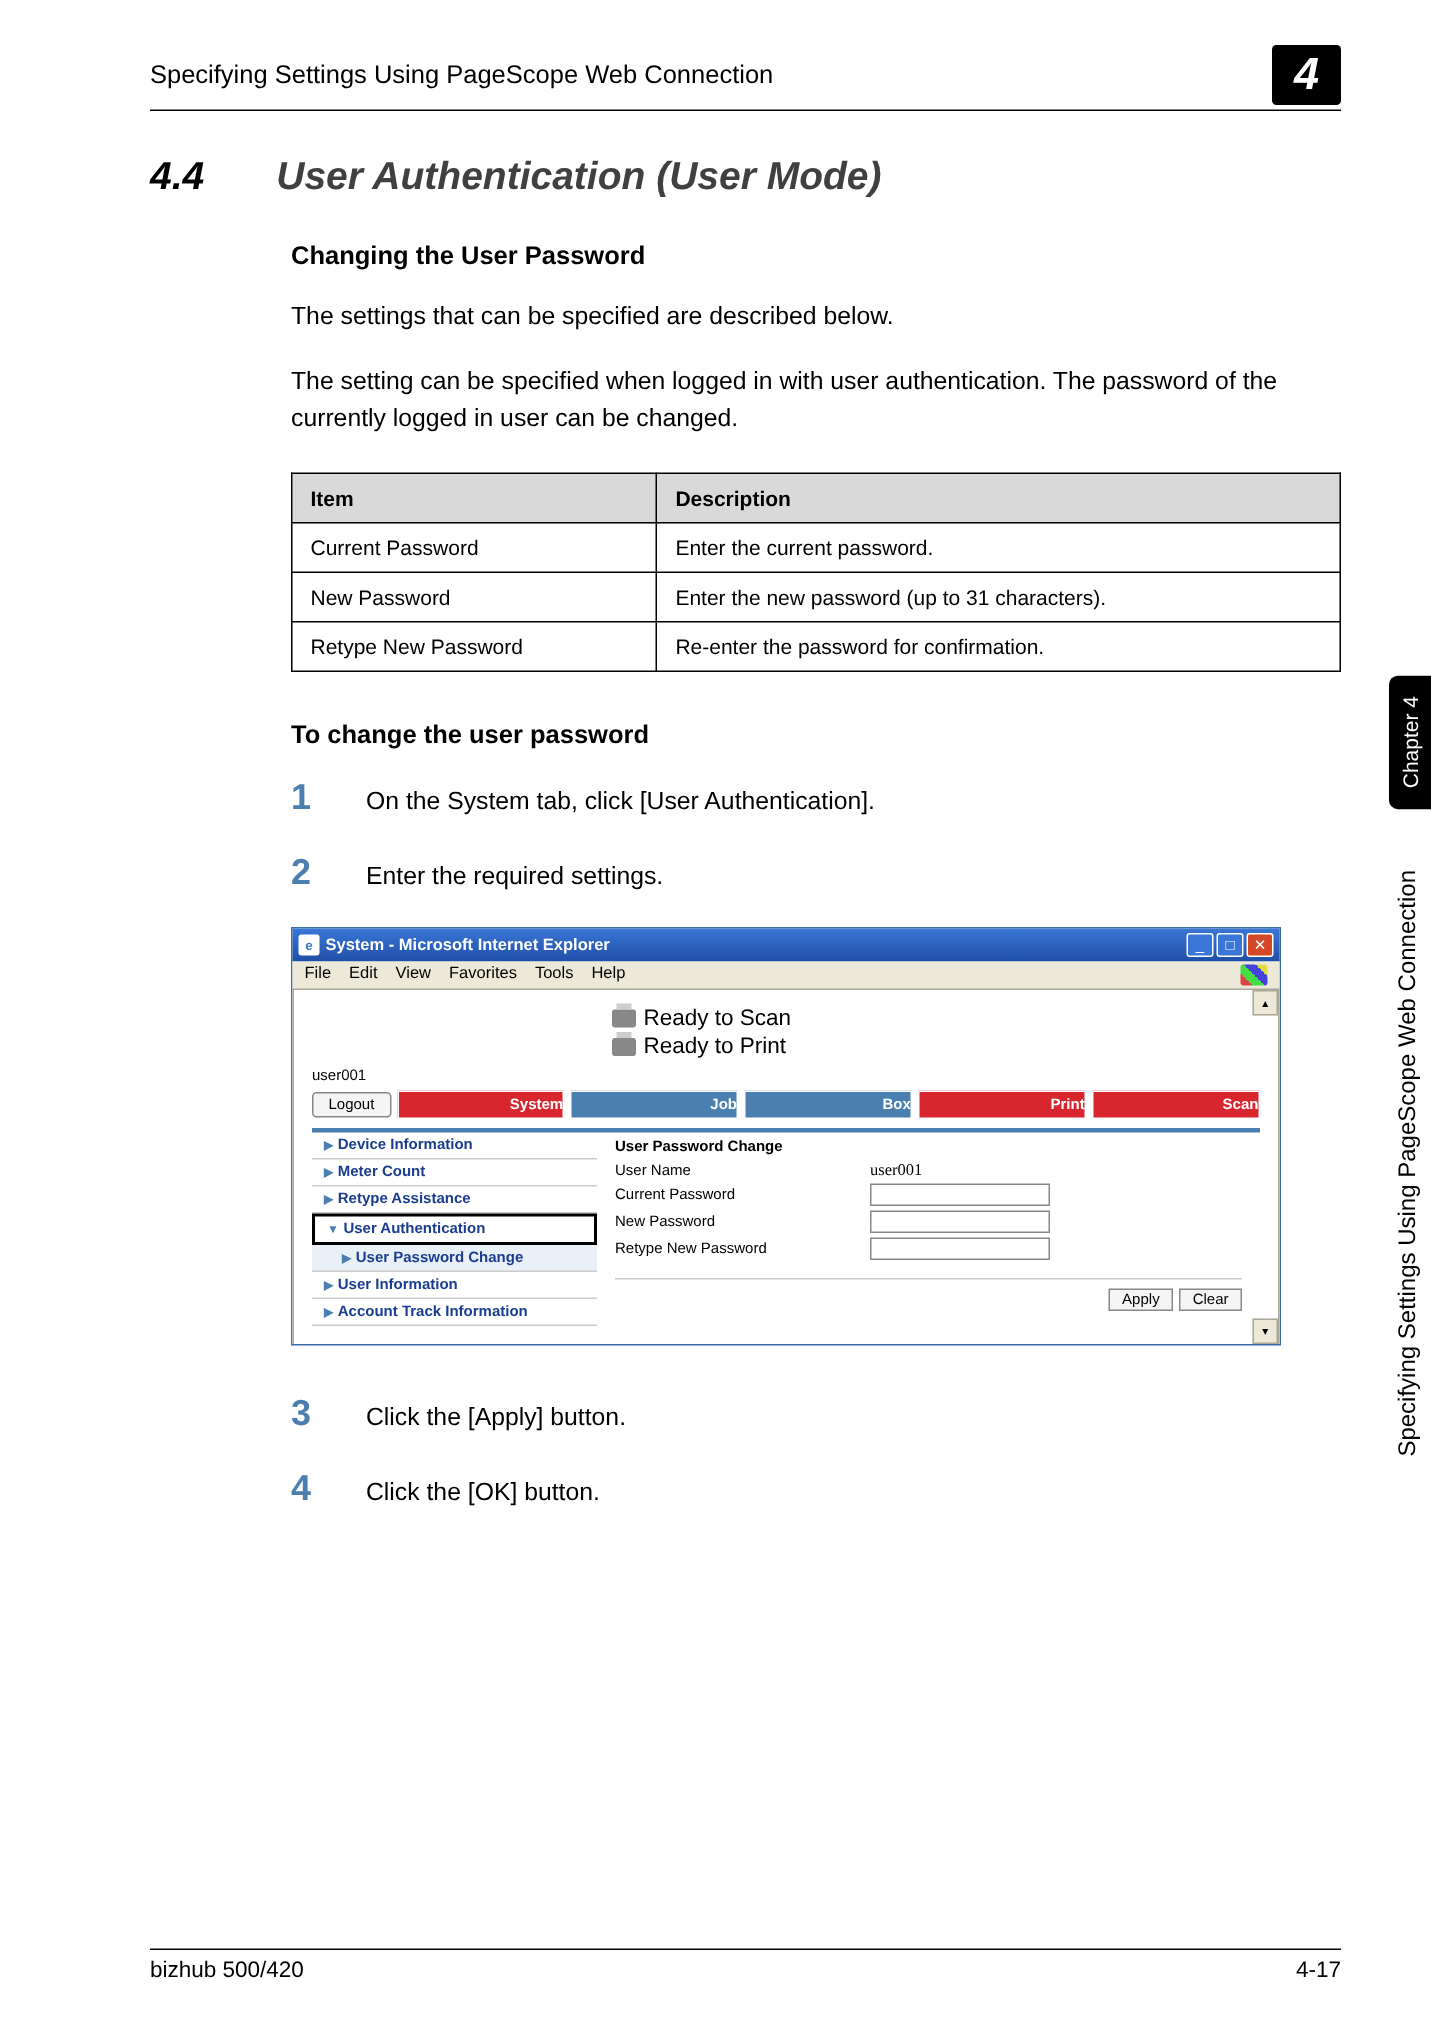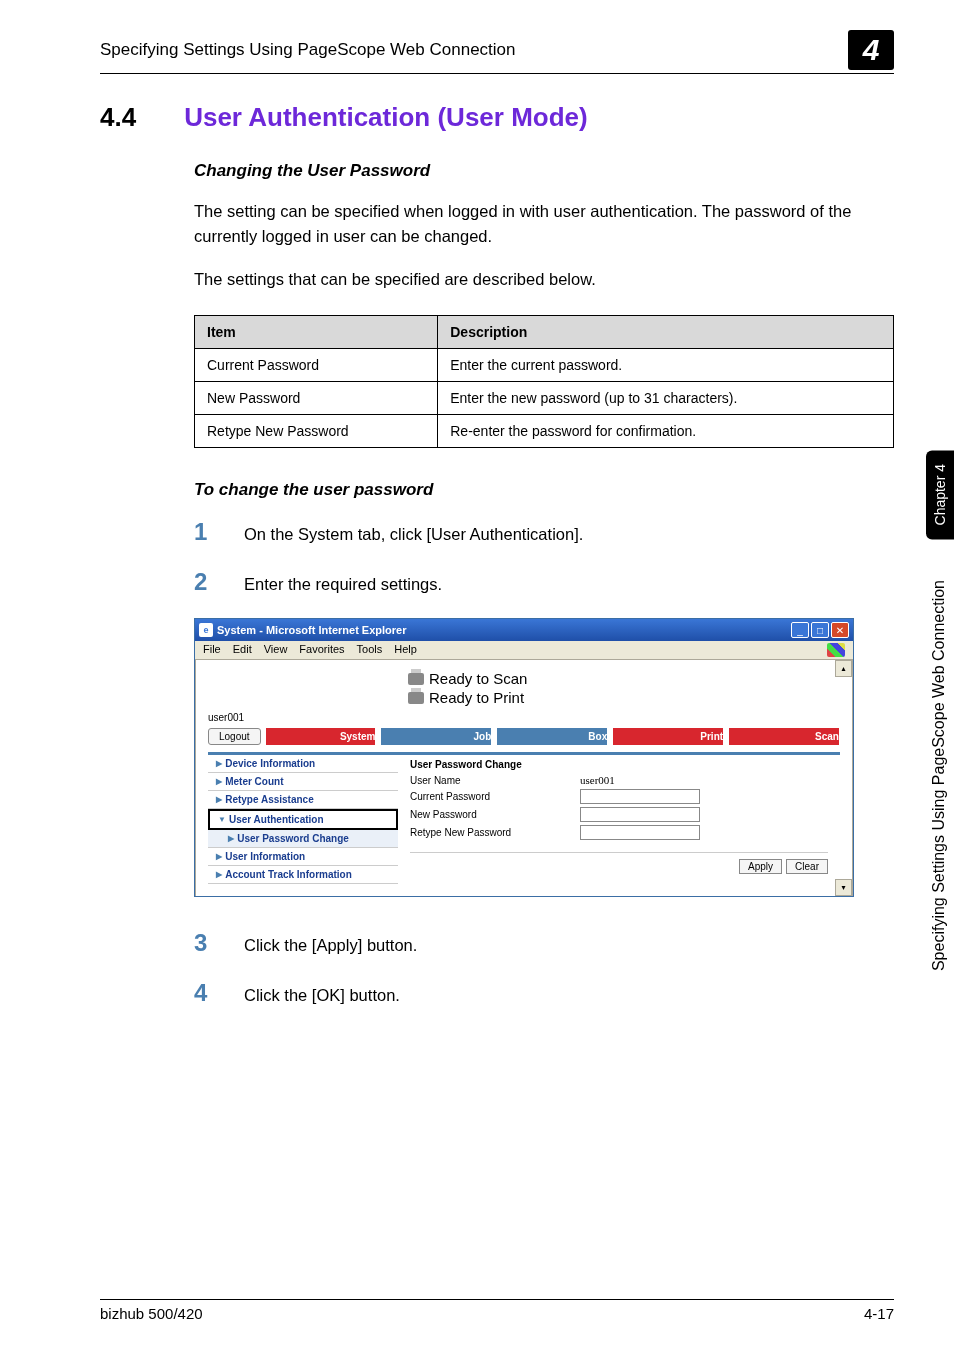--- a/index.html
+++ b/index.html
@@ -41,40 +41,40 @@
       height: 40px;
       display: flex;
       align-items: center;
       justify-content: center;
       border-radius: 3px;
     }
     .section-title {
       display: flex;
       align-items: baseline;
       margin-bottom: 28px;
+      font-style: italic;
     }
     .section-num {
       font-size: 26px;
       font-weight: bold;
       color: #000;
       margin-right: 48px;
     }
     .section-heading {
       font-size: 26px;
       font-weight: bold;
-      color: #6d28d9;
+      color: #404040;
     }
     .content-body {
       margin-left: 94px;
     }
     .subsection-title {
       font-size: 17px;
       font-weight: bold;
       margin-bottom: 18px;
-      font-style: italic;
     }
     .para {
       font-size: 16.5px;
       line-height: 1.5;
       margin-bottom: 18px;
     }
     table.spec-table {
       width: 100%;
       border-collapse: collapse;
       margin-bottom: 32px;
@@ -390,22 +390,22 @@
     <div class="chapter-box">4</div>
   </div>
 
   <div class="section-title">
     <span class="section-num">4.4</span>
     <span class="section-heading">User Authentication (User Mode)</span>
   </div>
 
   <div class="content-body">
     <div class="subsection-title">Changing the User Password</div>
+    <div class="para">The settings that can be specified are described below.</div>
     <div class="para">The setting can be specified when logged in with user authentication. The password of the currently logged in user can be changed.</div>
-    <div class="para">The settings that can be specified are described below.</div>
 
     <table class="spec-table">
       <tbody>
           <tr>
         <th>Item</th>
         <th>Description</th>
       </tr>
       <tr>
         <td>Current Password</td>
         <td>Enter the current password.</td>

